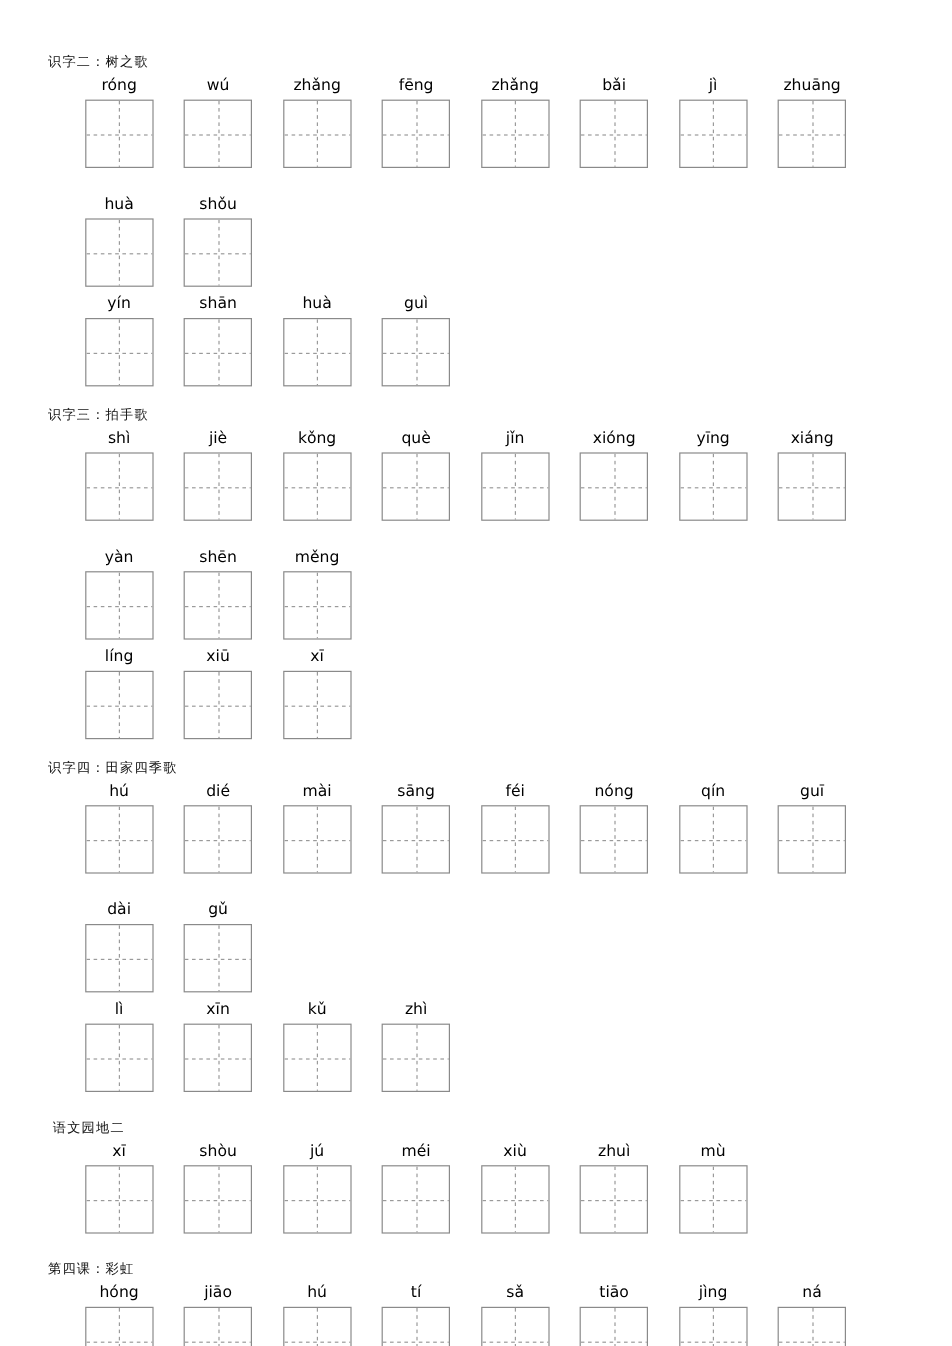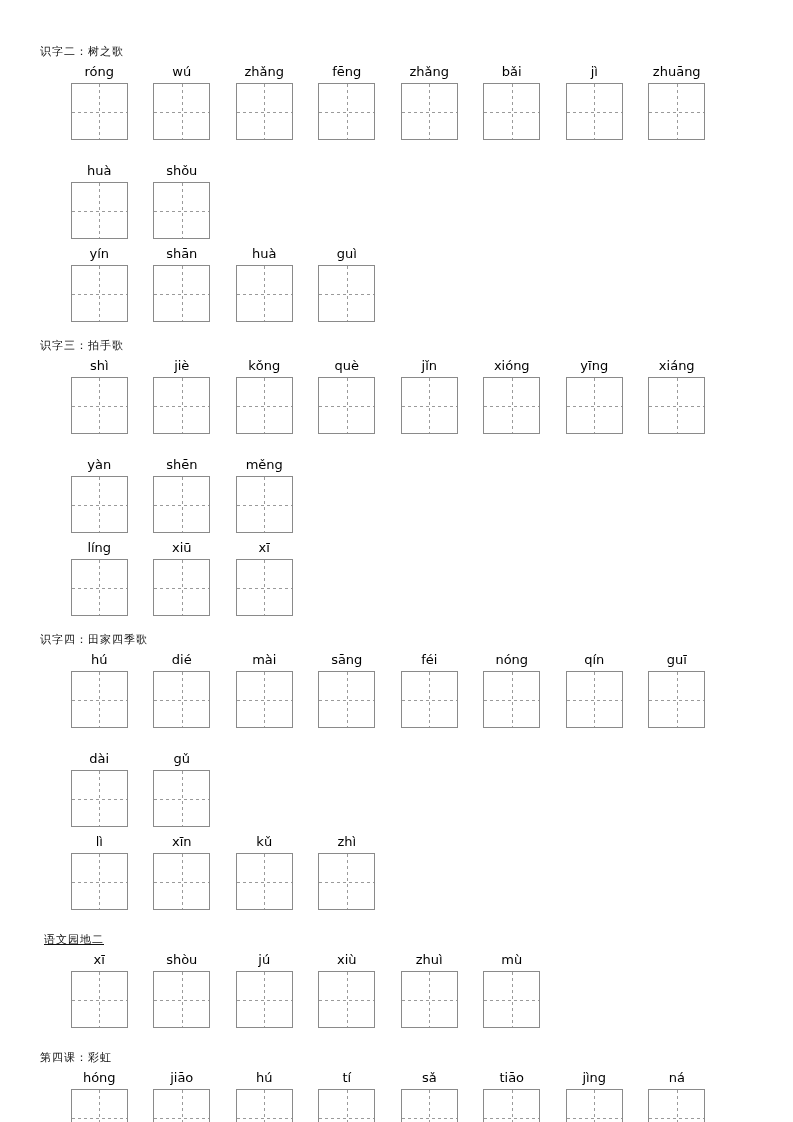--- a/index.html
+++ b/index.html
@@ -26,21 +26,20 @@
   .section-title {
     font-family: "Liberation Serif", serif;
     font-size: 11px;
     letter-spacing: 1px;
     margin: 0 0 4px 0;
     padding-left: 2px;
     color: #111;
   }
   .section-title.indent {
     padding-left: 6px;
-    text-decoration: underline;
   }
   .row {
     display: flex;
     flex-wrap: wrap;
     margin-left: 28px;
     gap: 16px;
   }
   .cell {
     width: 66.5px;
     margin-bottom: 6px;
@@ -297,20 +296,24 @@
           </div>
           <div class="cell">
             <div class="pinyin">shòu</div>
             <div class="tianzige"></div>
           </div>
           <div class="cell">
             <div class="pinyin">jú</div>
             <div class="tianzige"></div>
           </div>
           <div class="cell">
+            <div class="pinyin">méi</div>
+            <div class="tianzige"></div>
+          </div>
+          <div class="cell">
             <div class="pinyin">xiù</div>
             <div class="tianzige"></div>
           </div>
           <div class="cell">
             <div class="pinyin">zhuì</div>
             <div class="tianzige"></div>
           </div>
           <div class="cell">
             <div class="pinyin">mù</div>
             <div class="tianzige"></div>

